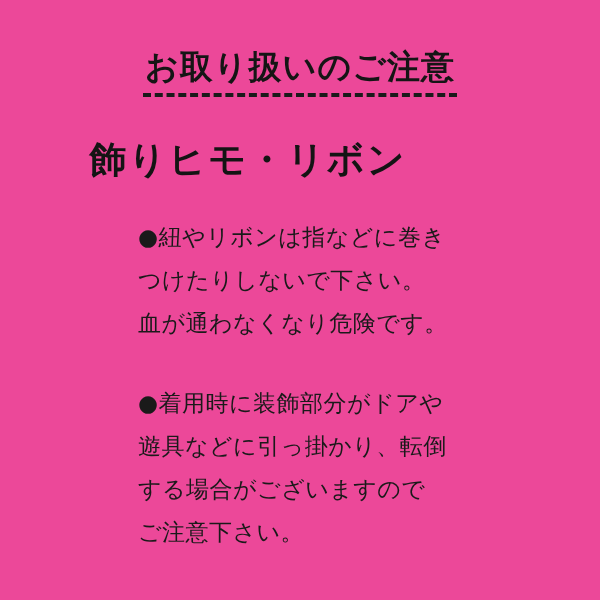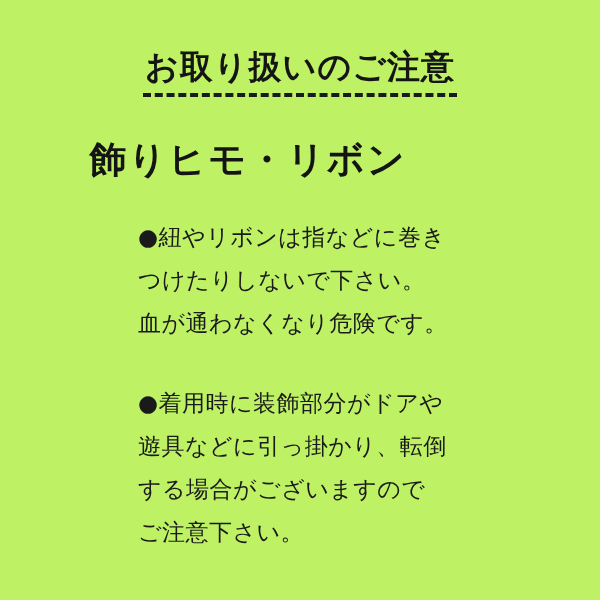--- a/index.html
+++ b/index.html
@@ -12,21 +12,21 @@
     background: #ffffff;
     font-family: "DejaVu Sans", sans-serif;
     color: #1b1b1b;
     overflow: hidden;
   }
   .page {
     position: relative;
     width: 600px;
     height: 600px;
     box-sizing: border-box;
-    background: #bef264;
+    background: #ec4899;
   }
   
   .heading-wrap {
     position: absolute;
     left: 0;
     top: 46px;
     width: 600px;
     text-align: center;
   }
   .heading {

